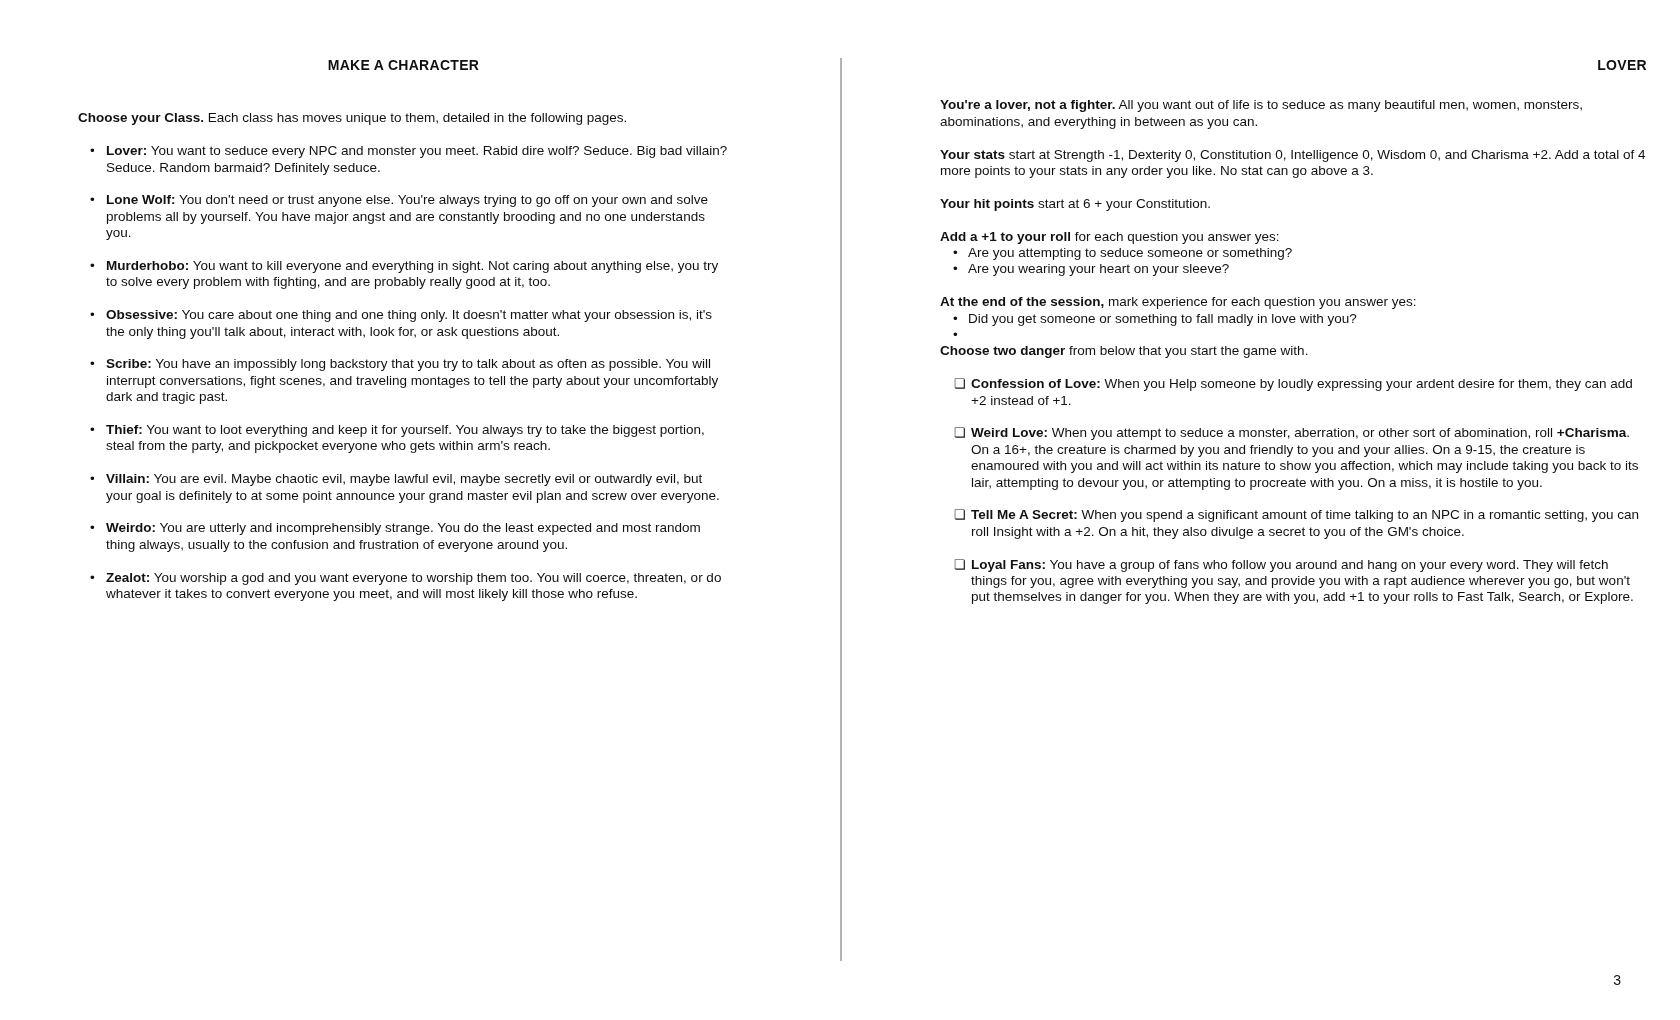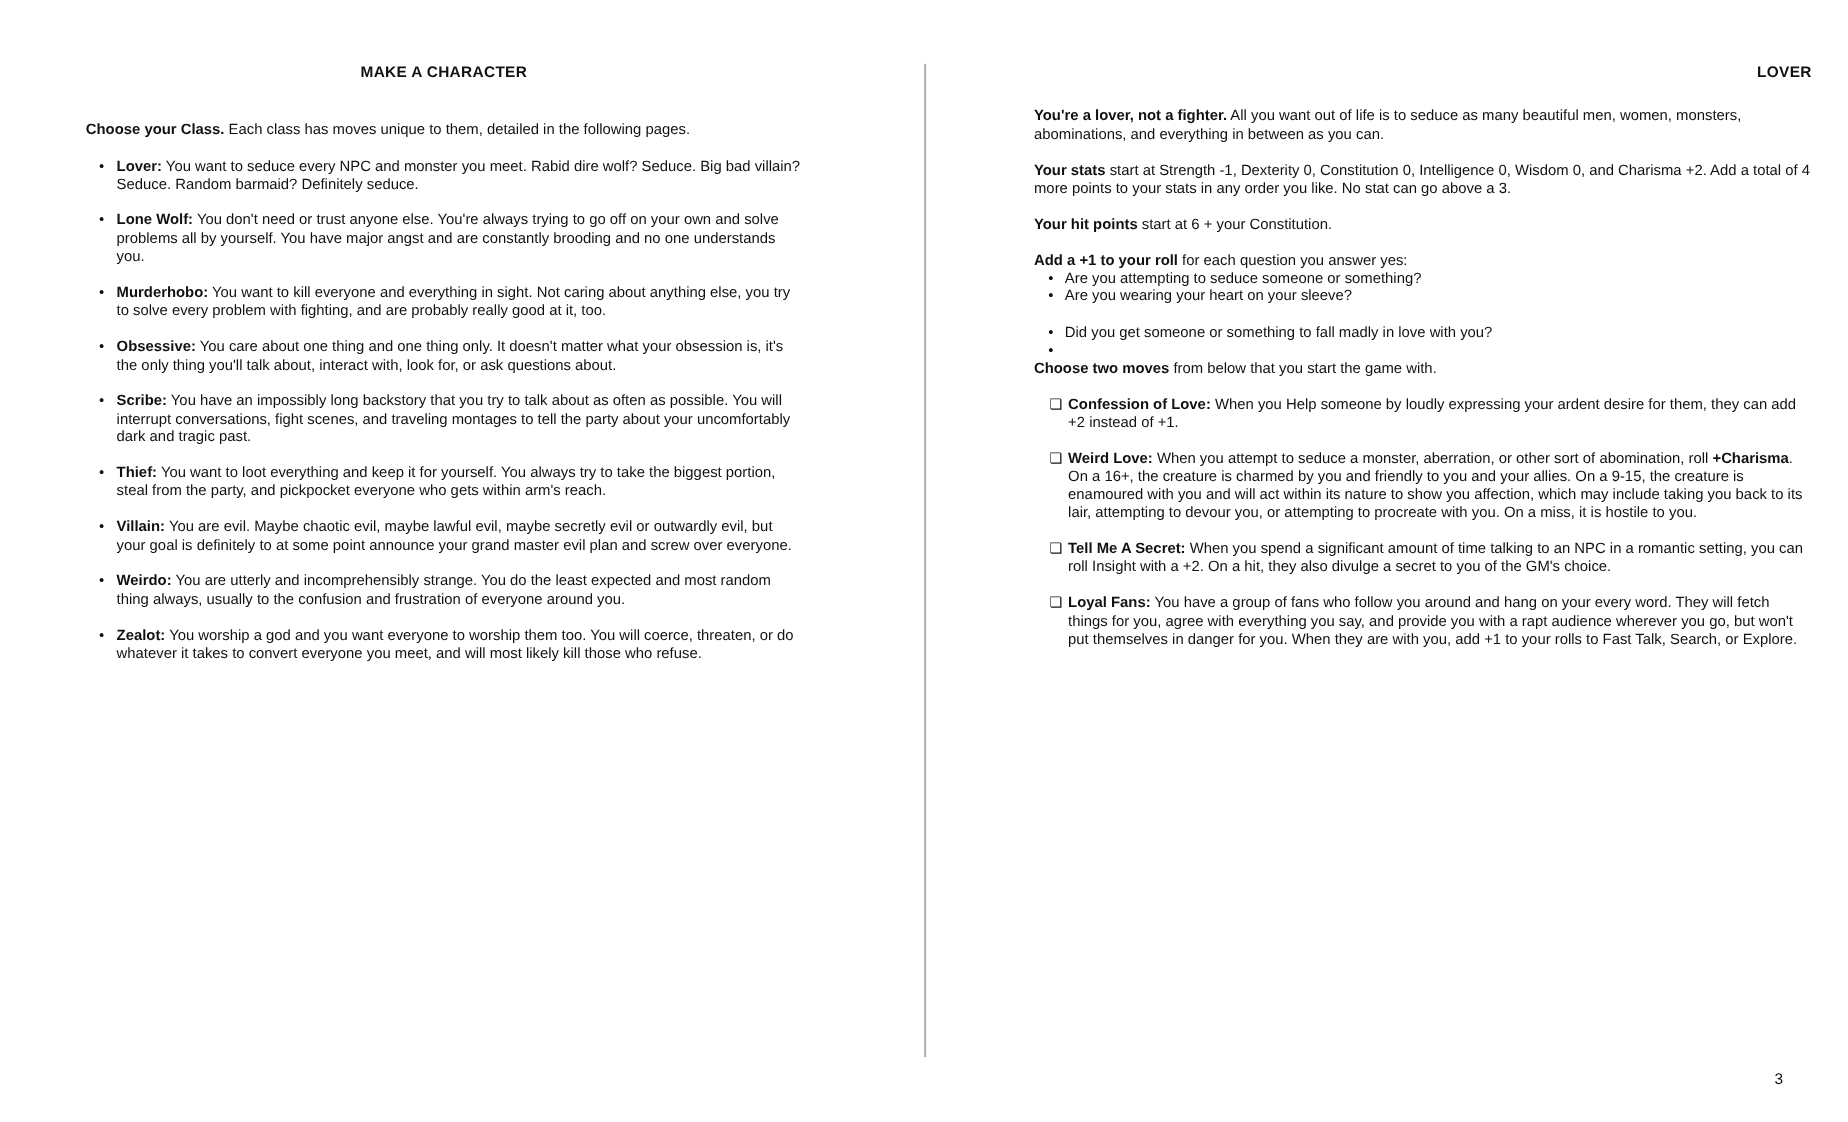--- a/index.html
+++ b/index.html
@@ -98,25 +98,26 @@
   <h1 class="page-title">LOVER</h1>
   <div id="right-blocks">
       <p class="para"><span class="b">You're a lover, not a fighter.</span><span> All you want out of life is to seduce as many beautiful men, women, monsters, abominations, and everything in between as you can.</span></p>
       <p class="para"><span class="b">Your stats</span><span> start at Strength -1, Dexterity 0, Constitution 0, Intelligence 0, Wisdom 0, and Charisma +2. Add a total of 4 more points to your stats in any order you like. No stat can go above a 3.</span></p>
       <p class="para"><span class="b">Your hit points</span><span> start at 6 + your Constitution.</span></p>
       <p class="para tight"><span class="b">Add a +1 to your roll</span><span> for each question you answer yes:</span></p>
       <ul class="q-list">
         <li><span class="bullet-glyph">•</span><span>Are you attempting to seduce someone or something?</span></li>
         <li><span class="bullet-glyph">•</span><span>Are you wearing your heart on your sleeve?</span></li>
       </ul>
+      <p class="para tight"><span class="b">At the end of the session,</span><span> mark experience for each question you answer yes:</span></p>
       <ul class="q-list">
         <li><span class="bullet-glyph">•</span><span>Did you get someone or something to fall madly in love with you?</span></li>
         <li><span class="bullet-glyph">•</span></li>
       </ul>
-      <p class="para"><span class="b">Choose two moves</span><span> from below that you start the game with.</span></p>
+      <p class="para"><span class="b">Choose two danger</span><span> from below that you start the game with.</span></p>
       <ul class="moves-list">
         <li><span class="checkbox-glyph">❏</span><span><span class="b">Confession of Love:</span><span> When you </span><span class="i">Help</span><span> someone by loudly expressing your ardent desire for them, they can add +2 instead of +1.</span></span></li>
         <li><span class="checkbox-glyph">❏</span><span><span class="b">Weird Love:</span><span> When you attempt to seduce a monster, aberration, or other sort of abomination, roll </span><span class="b">+Charisma</span><span>. On a 16+, the creature is charmed by you and friendly to you and your allies. On a 9-15, the creature is enamoured with you and will act within its nature to show you affection, which may include taking you back to its lair, attempting to devour you, or attempting to procreate with you. On a miss, it is hostile to you.</span></span></li>
         <li><span class="checkbox-glyph">❏</span><span><span class="b">Tell Me A Secret:</span><span> When you spend a significant amount of time talking to an NPC in a romantic setting, you can roll </span><span class="i">Insight</span><span> with a +2. On a hit, they also divulge a secret to you of the GM's choice.</span></span></li>
         <li><span class="checkbox-glyph">❏</span><span><span class="b">Loyal Fans:</span><span> You have a group of fans who follow you around and hang on your every word. They will fetch things for you, agree with everything you say, and provide you with a rapt audience wherever you go, but won't put themselves in danger for you. When they are with you, add +1 to your rolls to </span><span class="i">Fast Talk</span><span>, </span><span class="i">Search</span><span>, or </span><span class="i">Explore</span><span>.</span></span></li>
       </ul>
     </div>
 </div>
 
 <div class="page-number">3</div>

